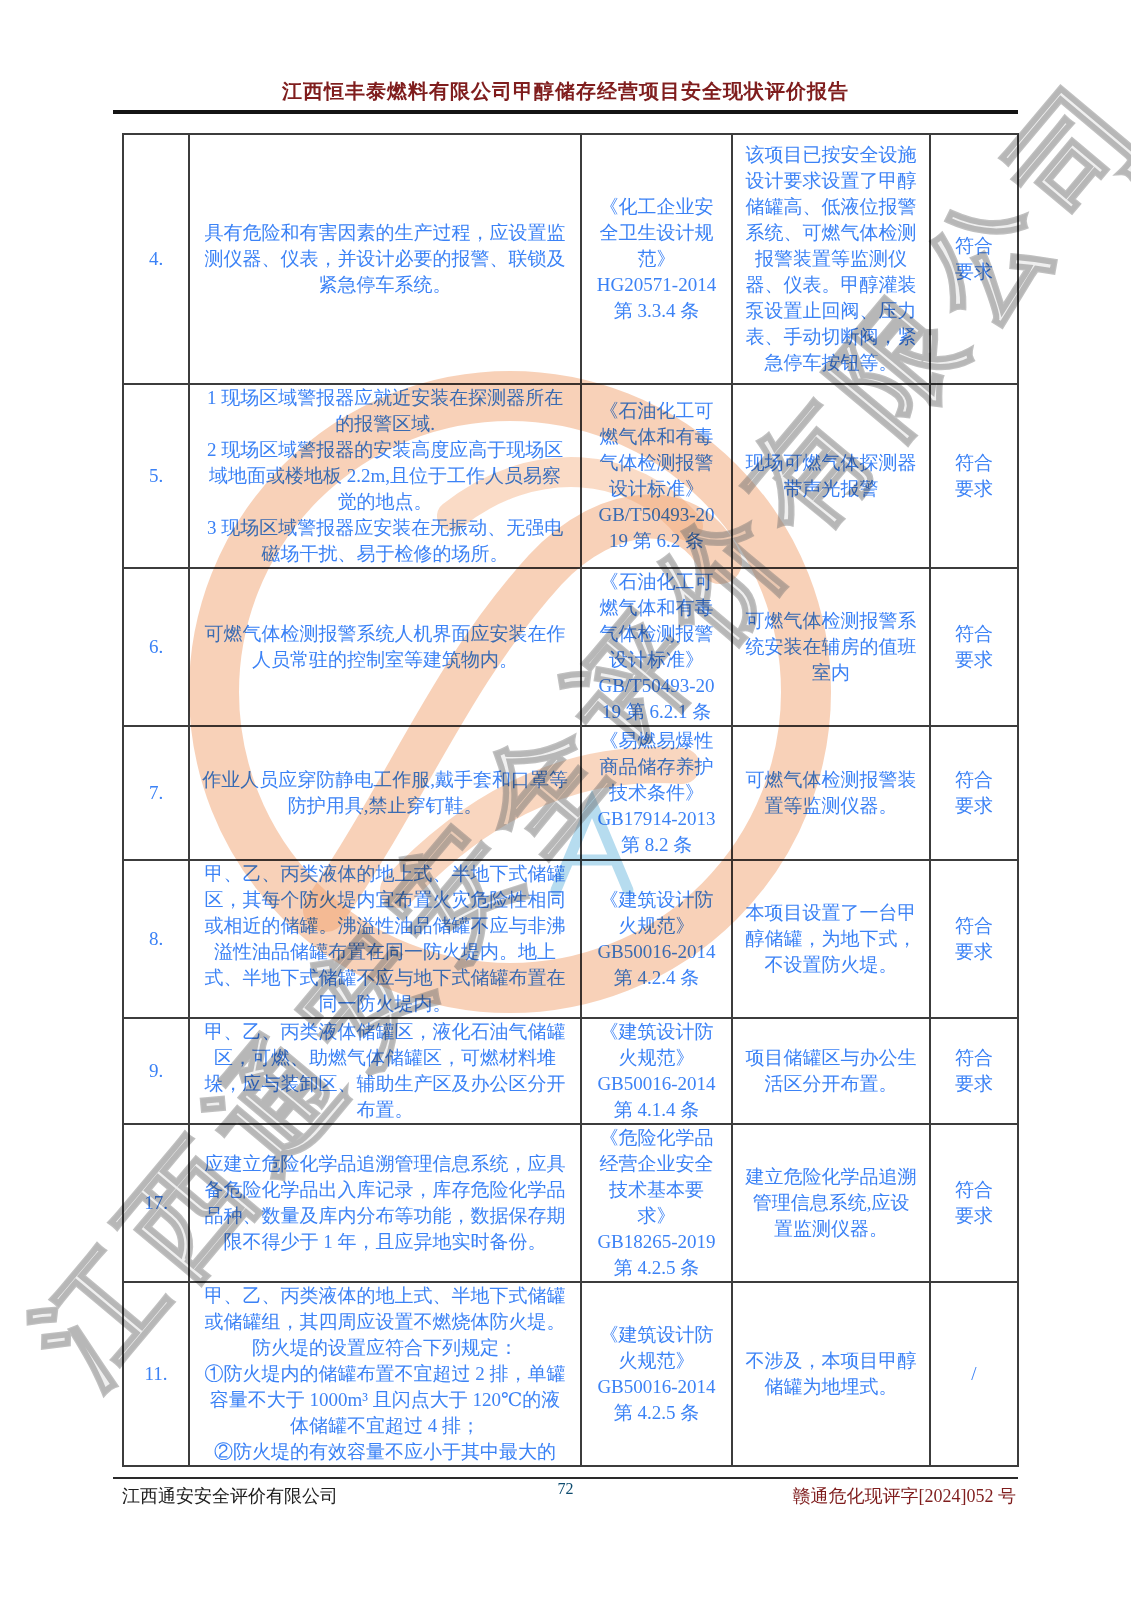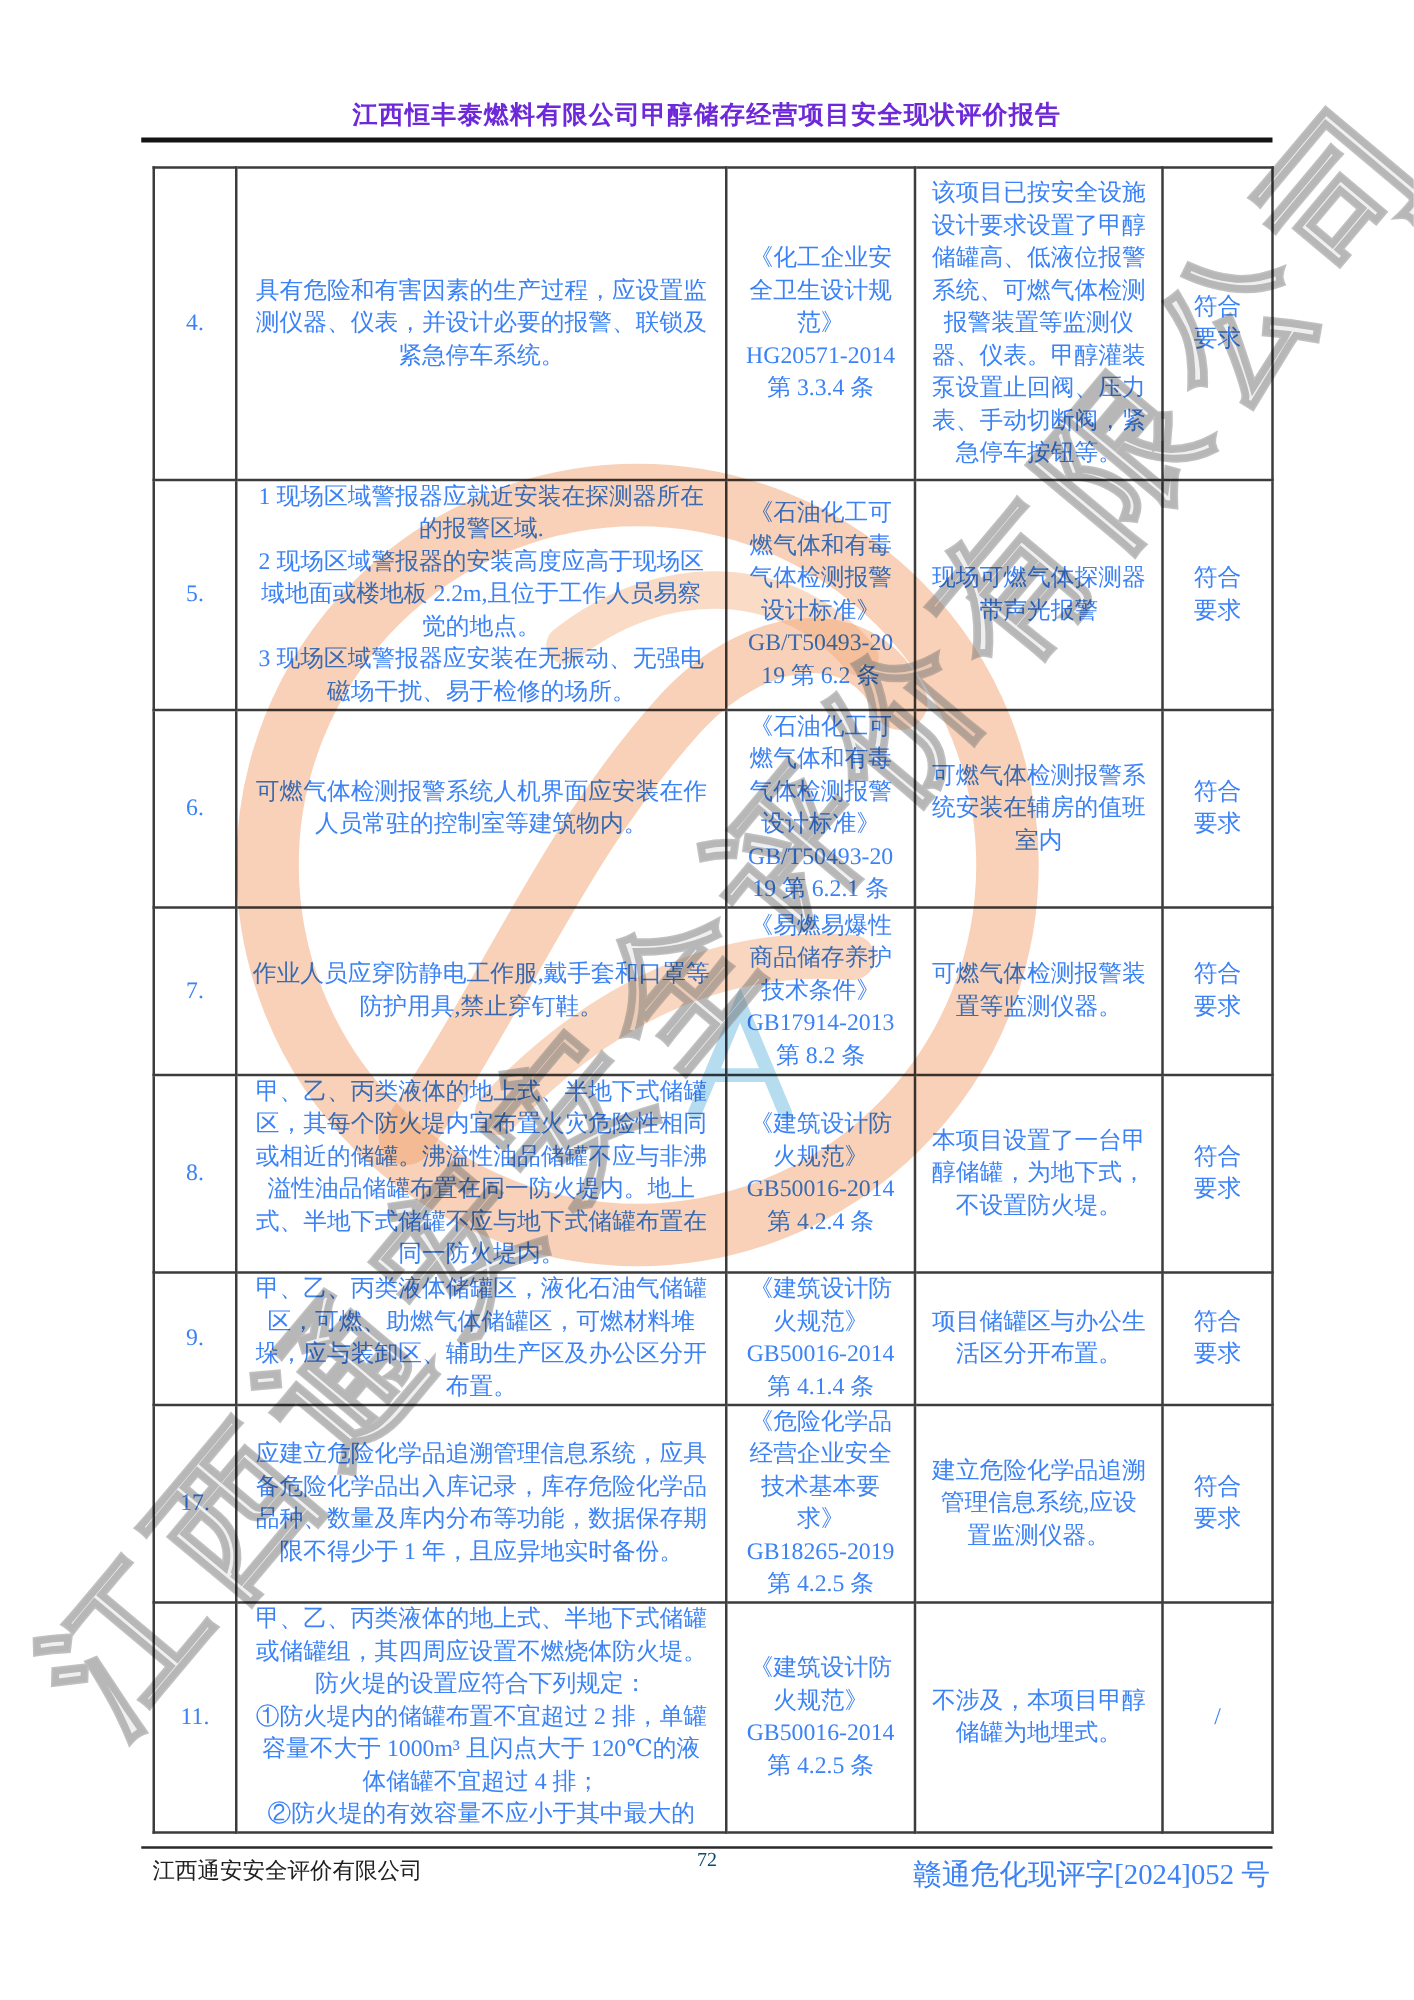--- a/index.html
+++ b/index.html
@@ -5,21 +5,21 @@
   html,body{margin:0;padding:0;}
   body{
     width:1131px;height:1600px;position:relative;overflow:hidden;
     background:#ffffff;
     font-family:"Liberation Serif","DejaVu Serif",serif;
     color:#2b2b2b;
   }
   
   .doc-header{
     position:absolute;left:0;top:78px;width:100%;
-    text-align:center;font-size:20px;font-weight:600;letter-spacing:1px;color:#6d28d9;
+    text-align:center;font-size:20px;font-weight:600;letter-spacing:1px;color:#7f1d1d;
   }
   .header-rule{
     position:absolute;left:113px;top:110px;width:905px;height:4px;background:#141414;
   }
   
   table.compliance{
     position:absolute;left:122px;top:133px;width:895px;
     border-collapse:collapse;table-layout:fixed;
   }
   table.compliance td{
@@ -32,21 +32,21 @@
   table.compliance td.c-no{padding:0 4px;}
   table.compliance td.c-con{padding:0 20px;border-radius:10px;}
   tr.r0{height:250px}tr.r1{height:184px}tr.r2{height:158px}tr.r3{height:134px}
   tr.r4{height:156px}tr.r5{height:104px}tr.r6{height:134px}tr.r7{height:184px}
   
   .footer-rule{
     position:absolute;left:113px;top:1477px;width:905px;height:2px;background:#2a2a2a;
   }
   .footer-left{position:absolute;left:122px;top:1484px;font-size:18px;color:#202020;}
   .footer-page{position:absolute;left:0;top:1480px;width:100%;text-align:center;font-size:16px;color:#0c4a6e;}
-  .footer-right{position:absolute;right:115px;top:1484px;font-size:23px;color:#3b82f6;}
+  .footer-right{position:absolute;right:115px;top:1484px;font-size:18px;color:#7f1d1d;}
   
   .wm-layer{
     position:absolute;inset:0;z-index:5;pointer-events:none;
     mix-blend-mode:multiply;
   }
   .wm-diagonal{
     position:absolute;left:-215px;top:688px;width:1550px;
     transform:rotate(-50deg);transform-origin:center;
     white-space:nowrap;text-align:center;
     font-size:122px;font-weight:700;letter-spacing:16px;

